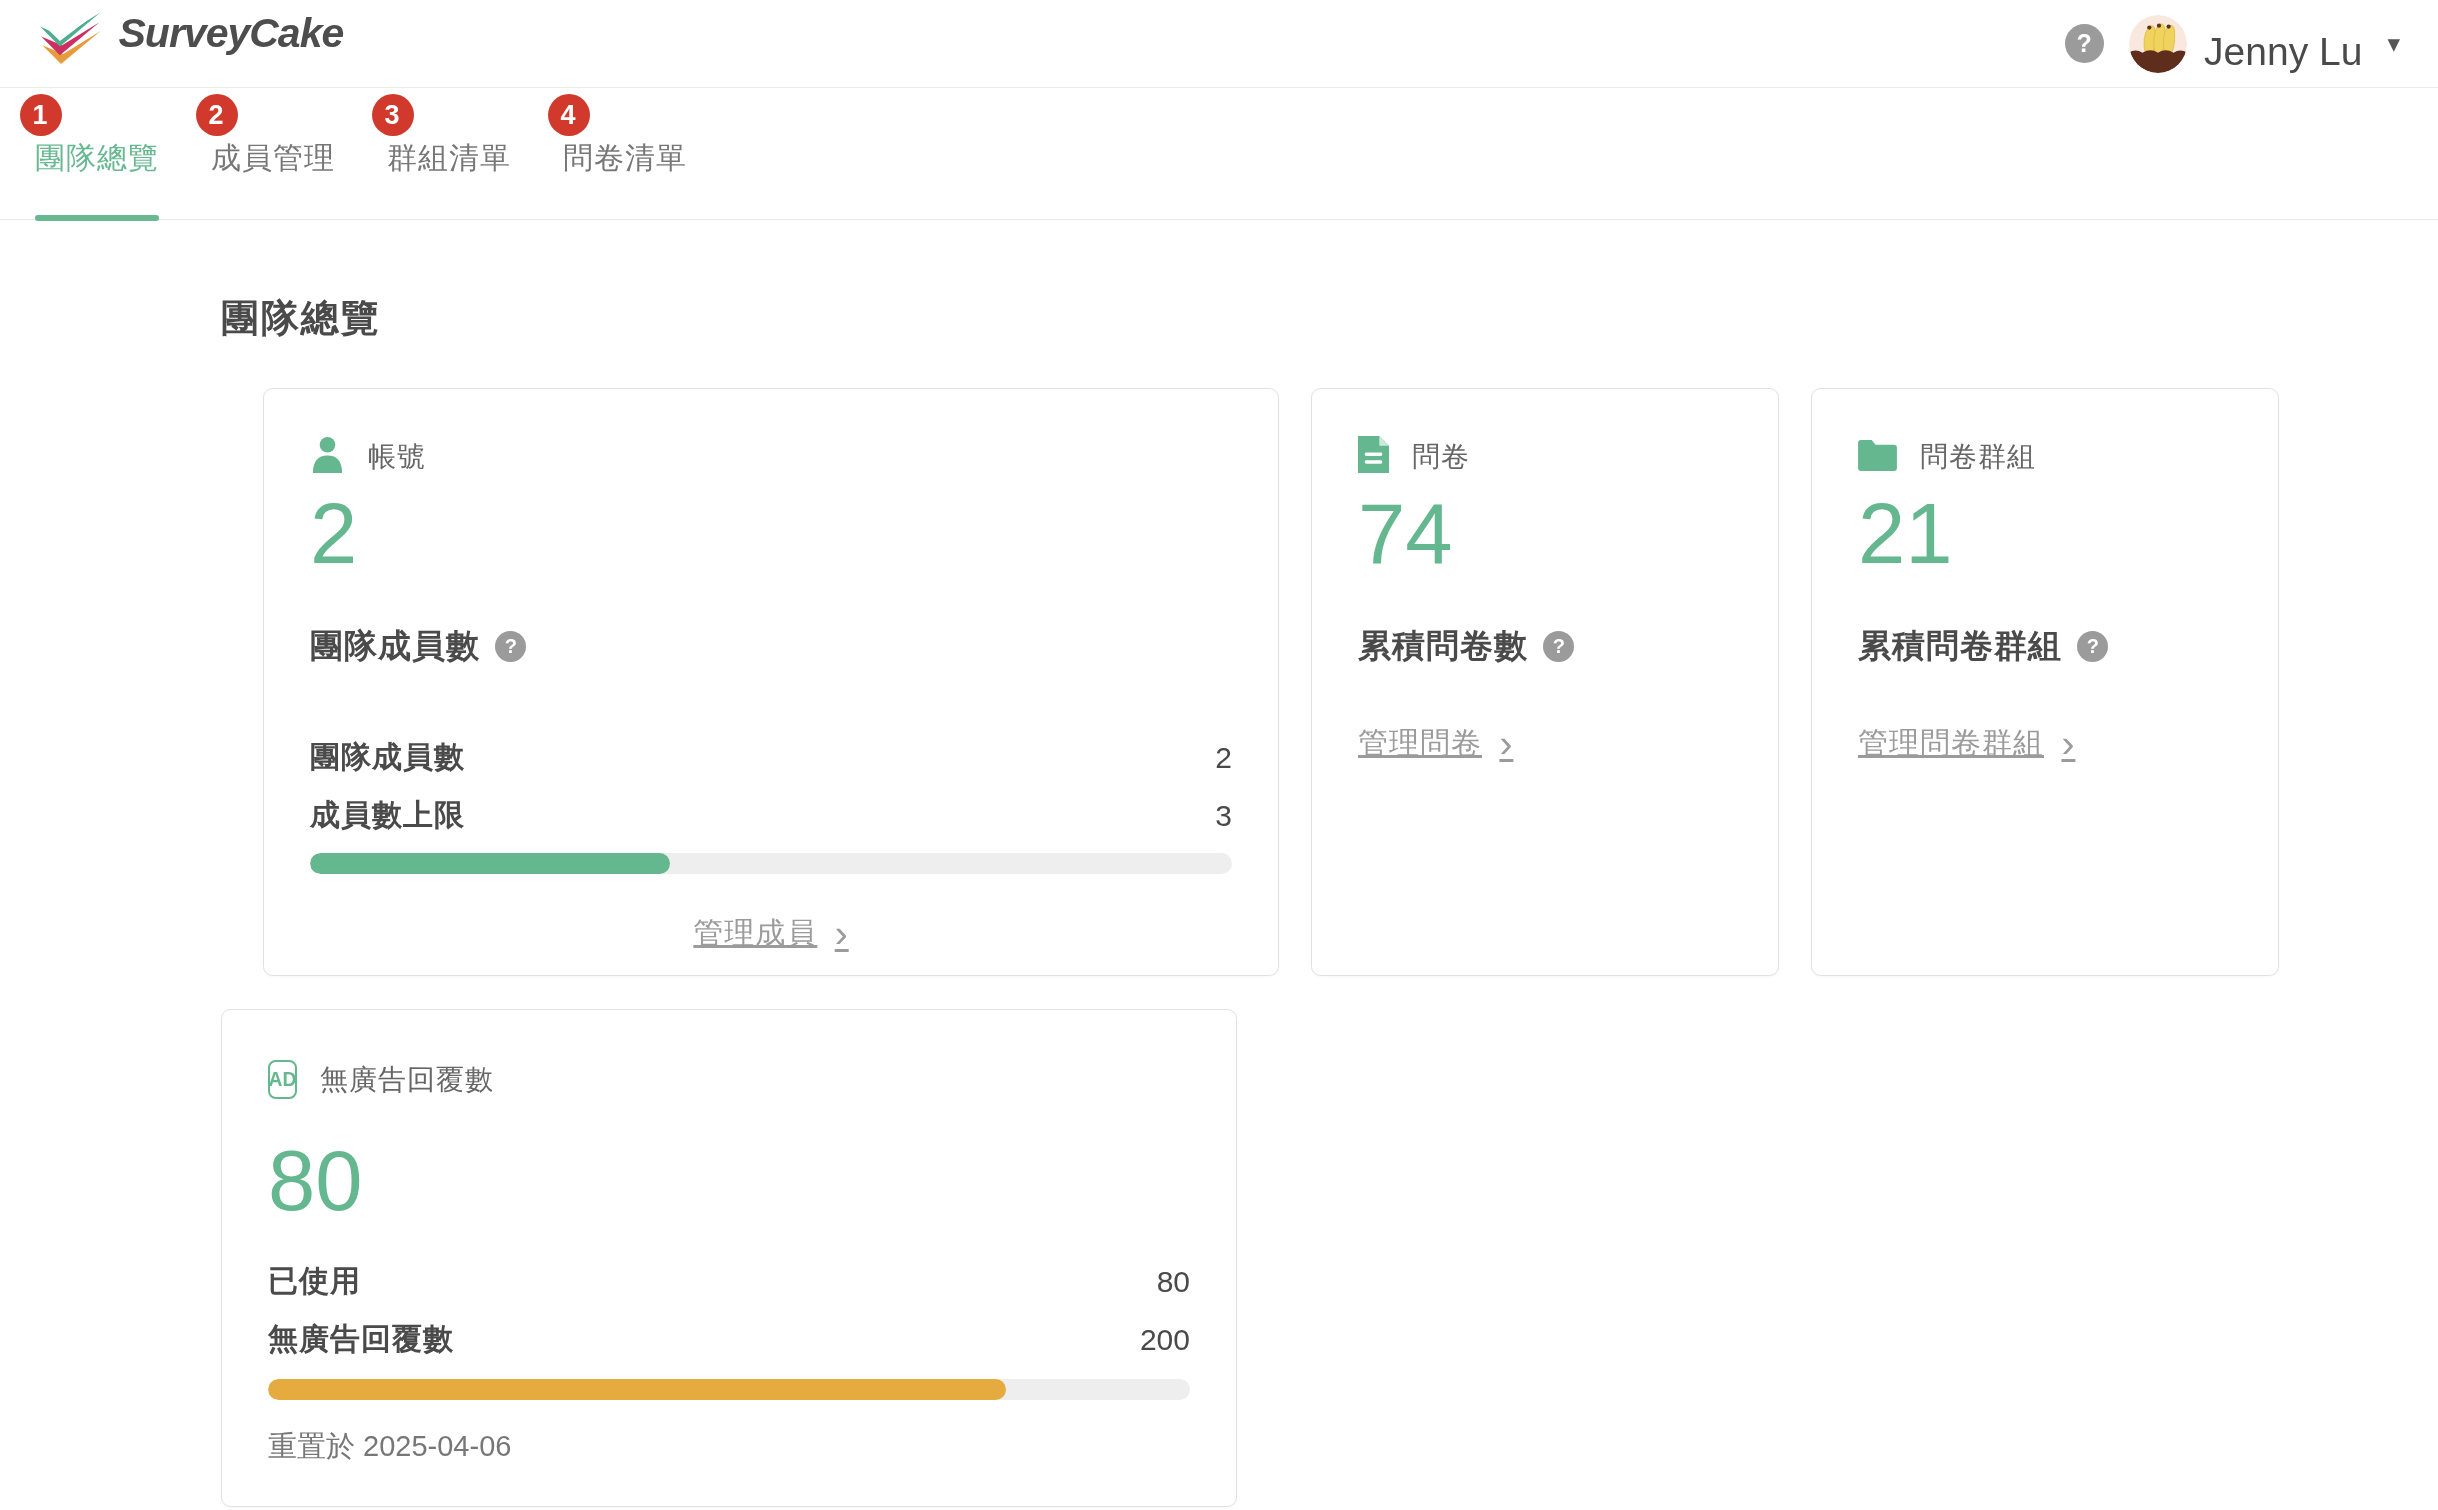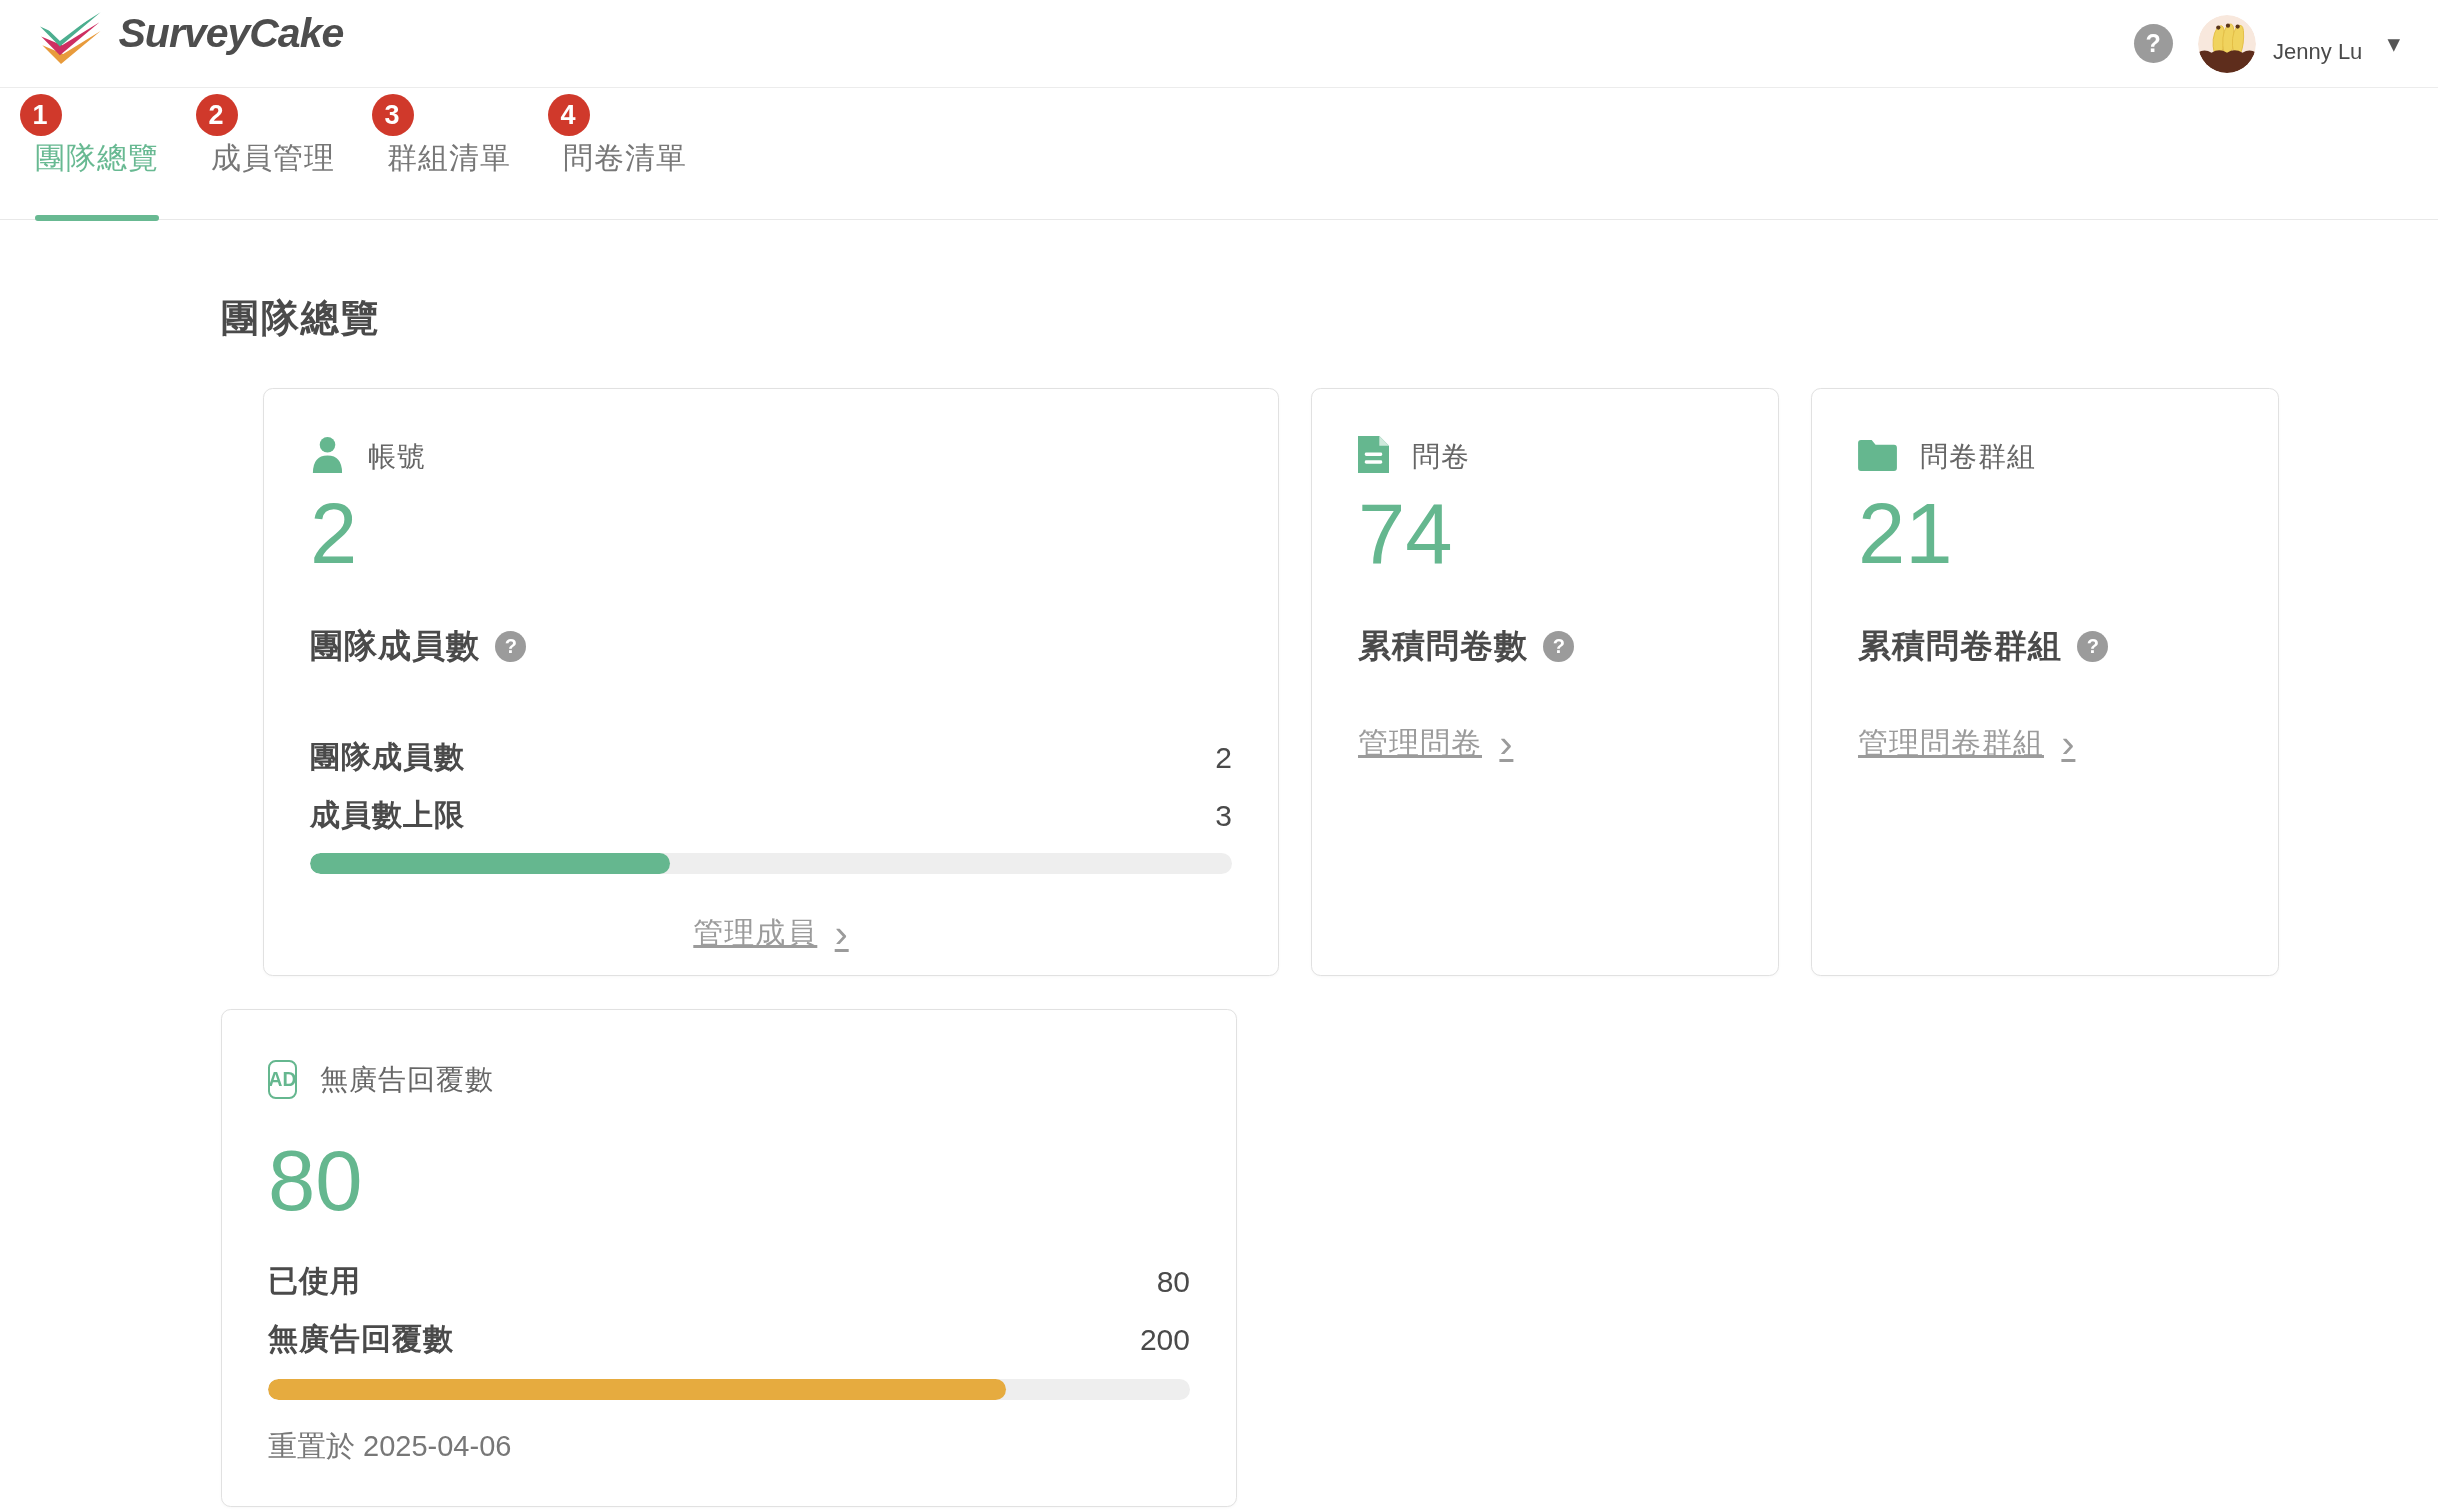--- a/index.html
+++ b/index.html
@@ -9,21 +9,21 @@
   
   .header { height:88px; display:flex; align-items:center; padding:0 39px;
     border-bottom:1px solid #ececec; background:#fff; }
   .brand { display:flex; align-items:flex-start; gap:13.5px; }
   .brand-text { font-size:41px; font-weight:700; font-style:italic; color:#4d4d4d; letter-spacing:-1px; }
   .header-right { margin-left:auto; display:flex; align-items:center; gap:25px; }
   .help-circle { width:39px; height:39px; border-radius:50%; background:#9b9b9b; color:#fff;
     display:flex; align-items:center; justify-content:center; font-size:25px; font-weight:700; cursor:pointer; }
   .user-menu { display:flex; align-items:center; gap:17.4px; cursor:pointer; }
   .avatar { width:58px; height:58px; border-radius:50%; overflow:hidden; flex:0 0 auto; }
-  .user-name { font-size:22px; color:#4a4a4a;margin-top:16px; }
+  .user-name { font-size:39px; color:#4a4a4a;margin-top:16px; }
   .caret { font-size:25px; color:#555; margin-left:7.7px; }
 
   
   .tabs-bar { display:flex; gap:52px; padding:50px 0 0 35px; border-bottom:1.9px solid #e8e8e8; background:#fff; }
   .tab { position:relative; padding-bottom:40px; font-size:30px; color:#777; cursor:pointer; letter-spacing:1px; }
   .tab.active { color:#68b992; }
   .tab.active::after { content:""; position:absolute; left:0; right:0; bottom:-1.9px; height:5.8px;
     background:#68b992; border-radius:2.9px; }
   .step-badge { position:absolute; top:-44px; left:-15.4px; width:42px; height:42px; border-radius:50%;
     background:#d0392b; color:#fff; font-size:27px; font-weight:700;

